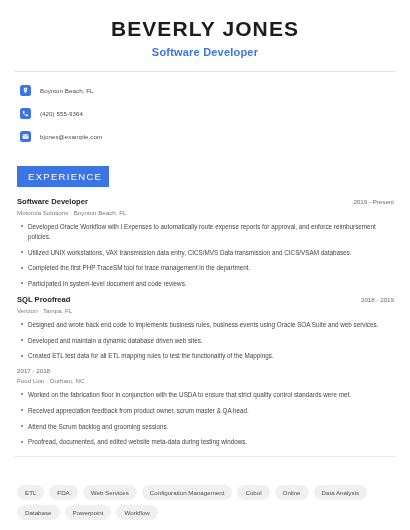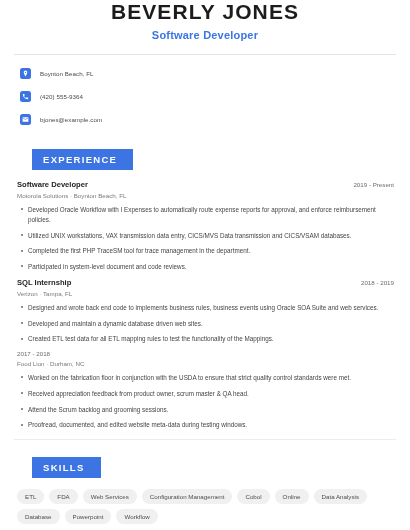--- a/index.html
+++ b/index.html
@@ -19,20 +19,21 @@
     width: 410px;
     height: 530px;
     box-sizing: border-box;
     padding: 0 14px;
     position: relative;
   }
 
   
   .header {
     text-align: center;
+    padding-top: 17px;
   }
   .full-name {
     font-size: 21px;
     font-weight: bold;
     letter-spacing: 1.1px;
     color: #1c1c1c;
     line-height: 1.1;
   }
   .job-title {
     font-size: 11px;
@@ -74,24 +75,24 @@
     margin-left: 9px;
     letter-spacing: 0.05px;
   }
 
   
   .section-banner {
     display: inline-block;
     background: #3d74e3;
     color: #ffffff;
     font-size: 9.5px;
-    font-weight: bold;
+    font-weight: normal;
     letter-spacing: 1.3px;
-    padding: 5px 16px 5px 11px;
-    margin-left: 18px;
+    padding: 5px 7px 5px 11px;
+    margin-left: 3px;
   }
   .experience-section { margin-top: 20px; }
   .skills-section { margin-top: 17px; }
 
   
   .jobs { margin-top: 10px; }
   .job { margin-bottom: 1px; }
   .job-head {
     display: flex;
     justify-content: space-between;
@@ -212,21 +213,21 @@
         <ul class="bullets">
           <li>Developed Oracle Workflow with I Expenses to automatically route expense reports for approval, and enforce reimbursement policies.</li>
           <li>Utilized UNIX workstations, VAX transmission data entry, CICS/MVS Data transmission and CICS/VSAM databases.</li>
           <li>Completed the first PHP TraceSM tool for trace management in the department.</li>
           <li>Participated in system-level document and code reviews.</li>
         </ul>
       </div>
 
       <div class="job">
         <div class="job-head">
-          <span class="job-role">SQL Internship</span>
+          <span class="job-role">SQL Proofread</span>
           <span class="job-dates">2018 - 2019</span>
         </div>
         <div class="job-meta">Verizon · Tampa, FL</div>
         <ul class="bullets">
           <li>Designed and wrote back end code to implements business rules, business events using Oracle SOA Suite and web services.</li>
           <li>Developed and maintain a dynamic database driven web sites.</li>
           <li>Created ETL test data for all ETL mapping rules to test the functionality of the Mappings.</li>
         </ul>
       </div>
 
@@ -242,21 +243,20 @@
           <li>Proofread, documented, and edited website meta-data during testing windows.</li>
         </ul>
       </div>
 
     </div>
   </div>
 
   <div class="skills-rule"></div>
 
   <div class="skills-section">
-    <div class="section-banner">SKILLS</div>
 
     <div class="skill-pills">
       <span class="skill-pill">ETL</span>
       <span class="skill-pill">FDA</span>
       <span class="skill-pill">Web Services</span>
       <span class="skill-pill">Configuration Management</span>
       <span class="skill-pill">Cobol</span>
       <span class="skill-pill">Online</span>
       <span class="skill-pill">Data Analysis</span>
       <span class="skill-pill">Database</span>

